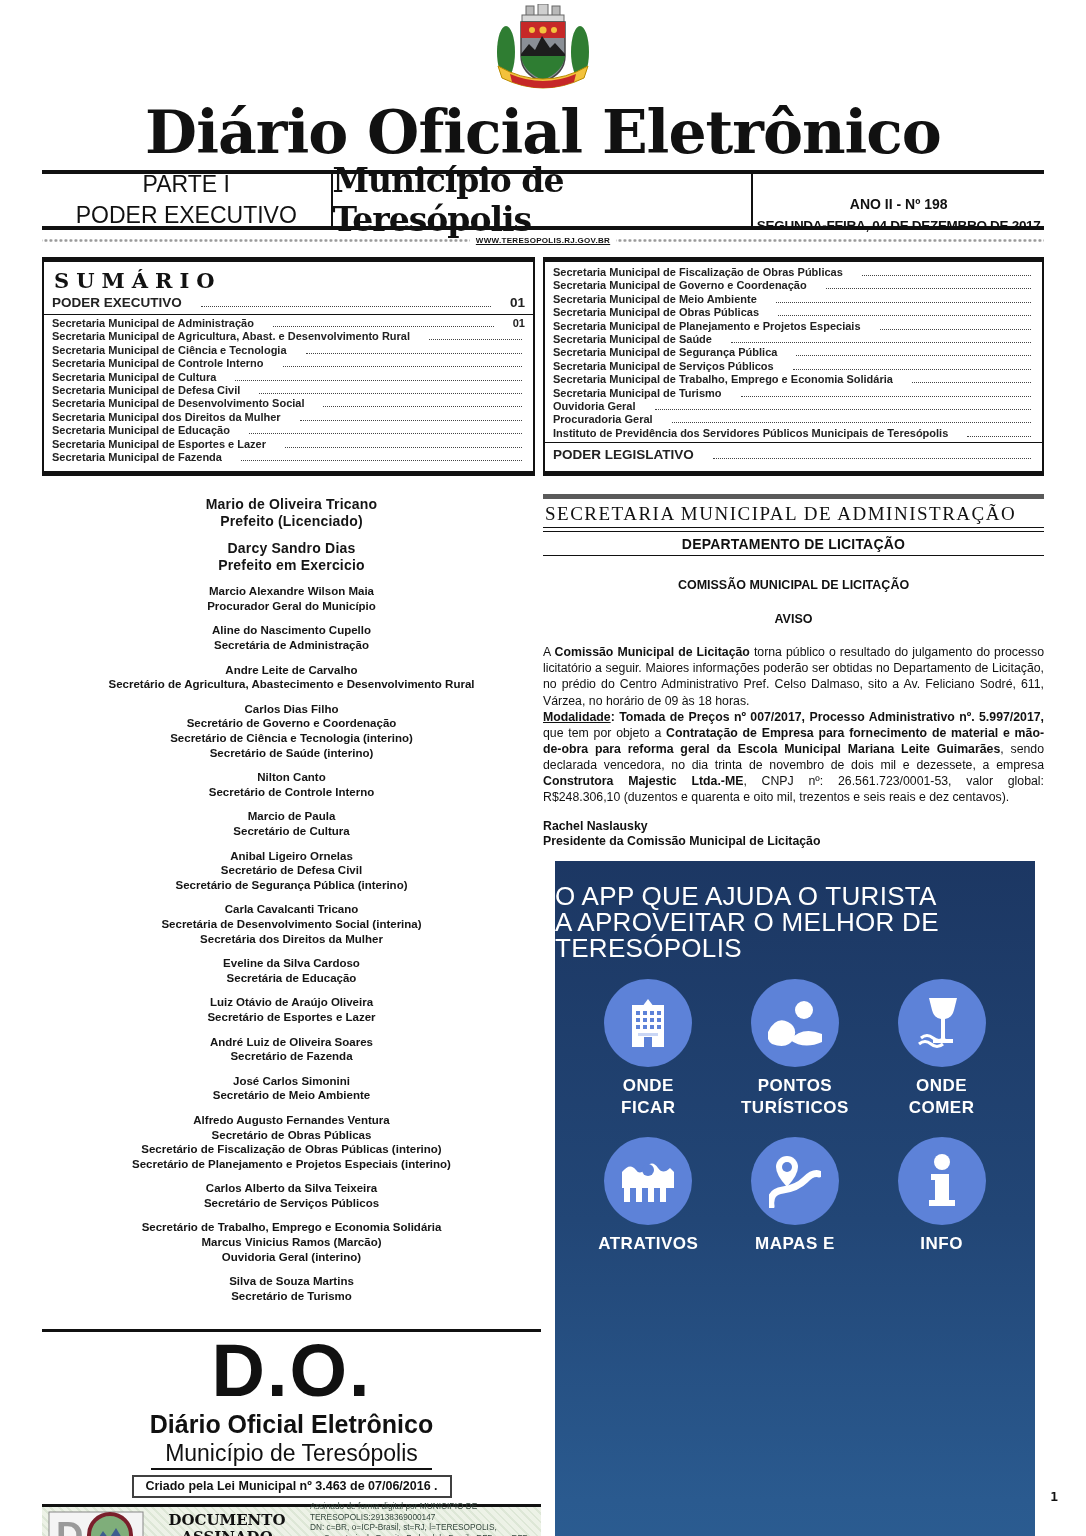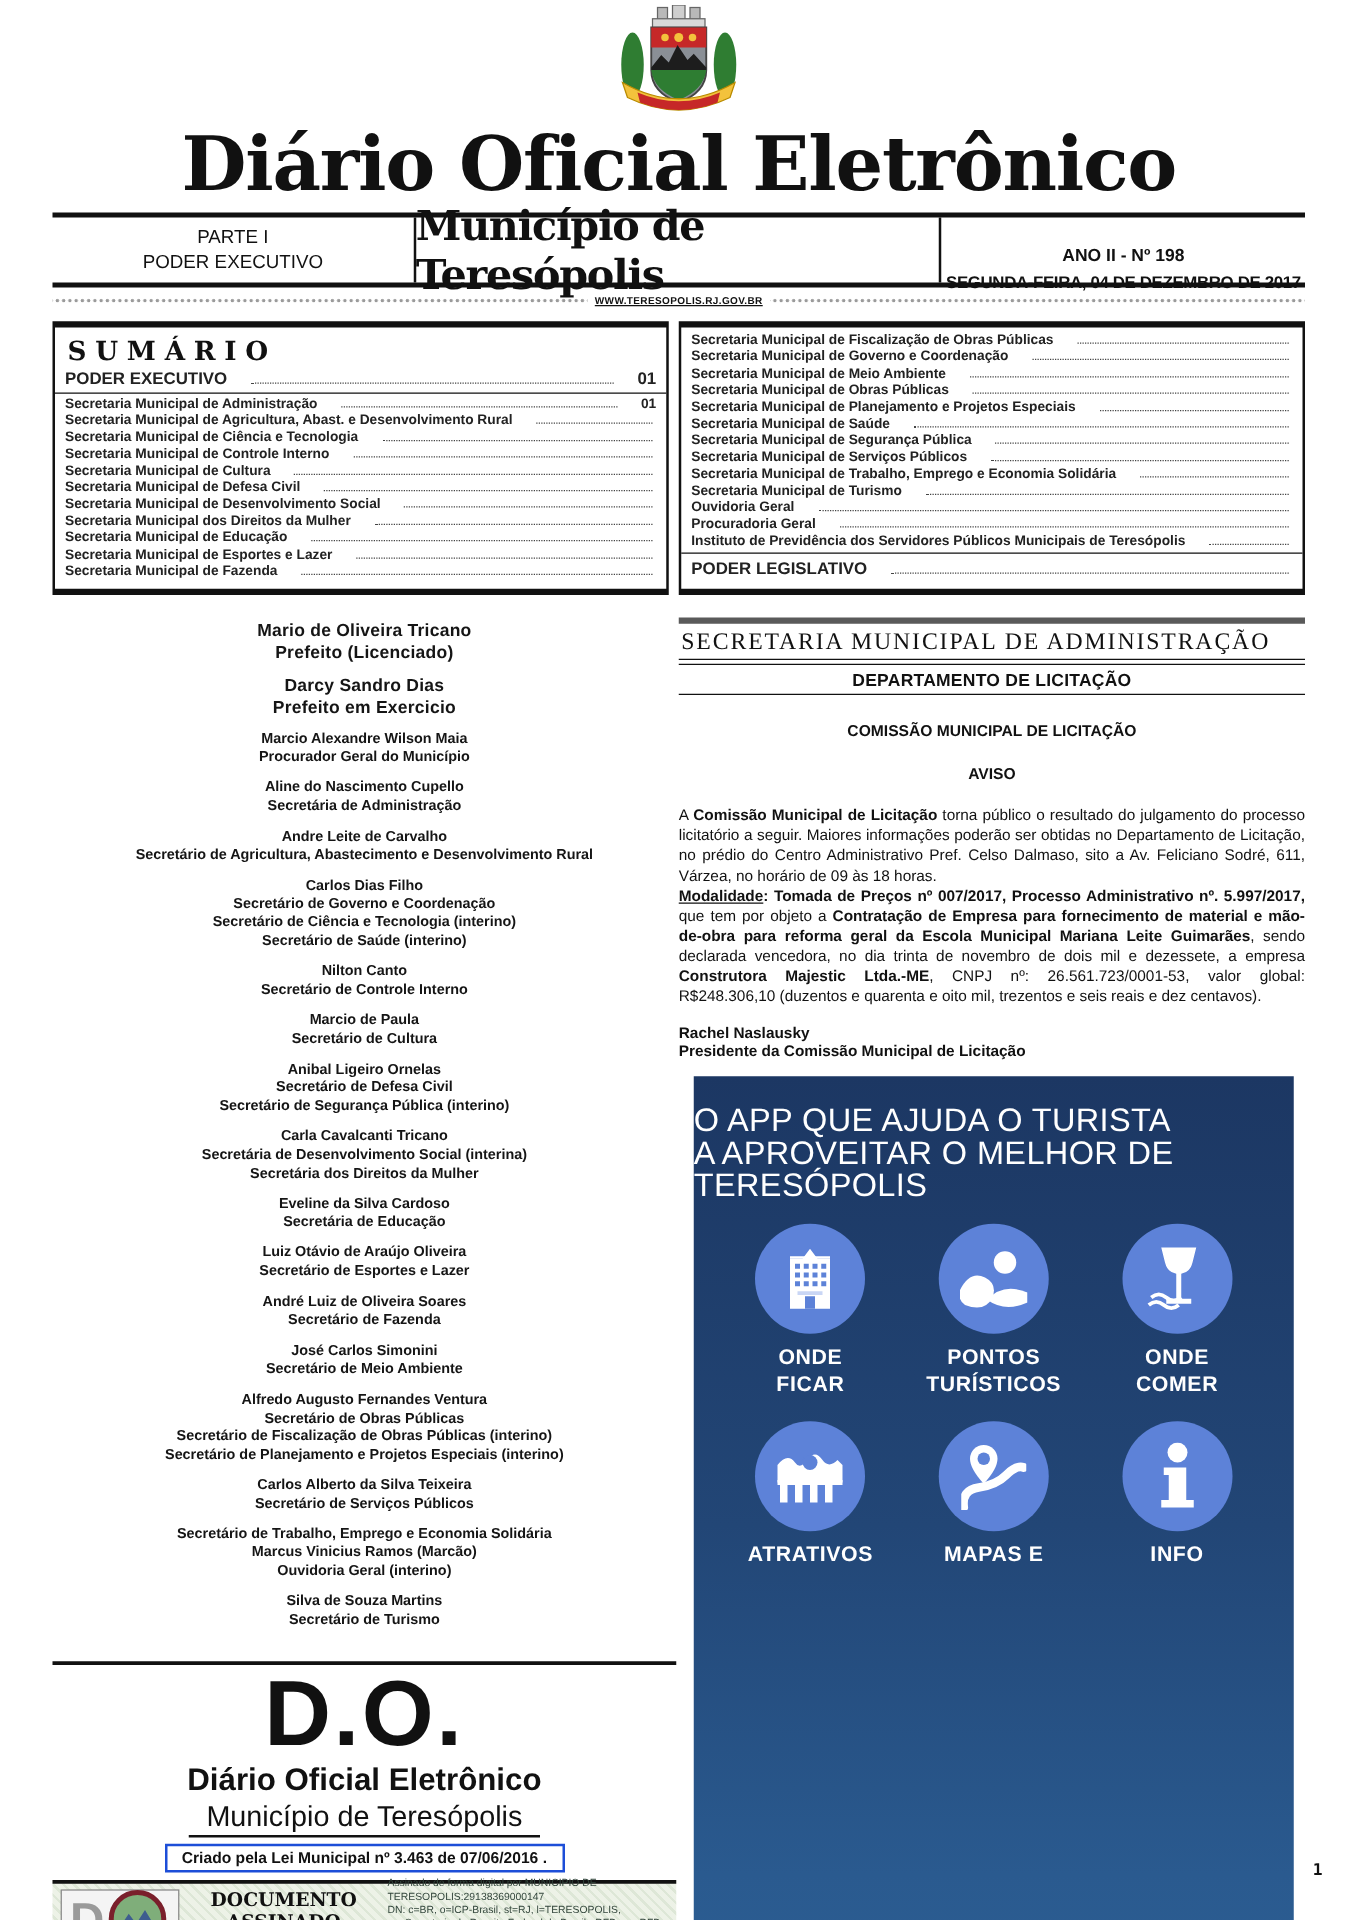--- a/index.html
+++ b/index.html
@@ -8,21 +8,21 @@
          font-family:"Liberation Sans", sans-serif; color:#111; }
   .content { padding:0 42px; }
 
   
   .crest-wrap { display:flex; justify-content:center; padding-top:4px; height:100px; }
   .masthead { text-align:center; font-family:"DejaVu Serif", serif; font-weight:bold;
               font-size:60px; letter-spacing:-1px; line-height:1.0; margin-top:2px; }
   .header-bar { display:flex; border-top:4px solid #111; border-bottom:4px solid #111;
                 margin-top:8px; height:60px; align-items:stretch; }
   .hb-left { width:29%; border-right:2px solid #111; display:flex; flex-direction:column;
-             justify-content:center; text-align:center; font-size:15px; line-height:1.35; }
+             justify-content:center; text-align:center; font-size:23px; line-height:1.35; }
   .hb-mid  { width:42%; border-right:2px solid #111; display:flex; align-items:center;
              justify-content:center; font-family:"DejaVu Serif", serif; font-weight:bold;
              font-size:33px; letter-spacing:-1px; }
   .hb-right{ width:29%; display:flex; flex-direction:column; justify-content:center;
              text-align:center; }
   .hb-right .l1 { font-weight:bold; font-size:14px; margin-bottom:6px;margin-top:28px; }
   .hb-right .l2 { font-weight:bold; font-size:13.5px; letter-spacing:-0.3px; }
   .url-line { display:flex; align-items:center; margin-top:5px; height:10px; }
   .url-deco { flex:1; height:7px;
               background-image:radial-gradient(circle, #9a9a9a 1.2px, transparent 1.6px);
@@ -56,21 +56,21 @@
   .official div { font-weight:bold; font-size:11.5px; line-height:14.6px; color:#151515; }
   .official.primary div { font-size:14px; line-height:17px; letter-spacing:0.2px; }
 
   
   .do-block { margin-top:26px; border-top:3px solid #111; text-align:center; padding-top:2px; }
   .do-abbr { font-size:74px; font-weight:900; letter-spacing:2px; line-height:1.0;
              font-family:"Liberation Sans", sans-serif; }
   .do-title { font-size:25px; font-weight:bold; margin-top:2px; }
   .do-sub { font-size:23px; display:inline-block; border-bottom:2px solid #111;
             padding:0 14px 1px 14px; margin-top:1px; }
-  .law-box { display:block; width:320px; margin:5px auto 0 auto; border:2px solid #1d4ed8;
+  .law-box { display:block; width:320px; margin:5px auto 0 auto; border:2px solid #404040;
              font-size:12.5px; font-weight:bold; padding:2px 4px 3px 4px; }
   .sig-strip { margin-top:6px; border-top:3px solid #111; background:#edf2e7;
                background-image:repeating-linear-gradient(45deg, rgba(150,180,140,0.18) 0 2px, transparent 2px 6px);
                display:flex; align-items:center; padding:4px 6px; height:64px; }
   .sig-logo { width:104px; height:54px; position:relative; flex:none; }
   .sig-label { font-family:"DejaVu Serif", serif; font-weight:bold; font-size:15px;
                line-height:17px; text-align:center; width:150px; flex:none; }
   .sig-cert { font-size:8.3px; line-height:10.5px; color:#33463c; white-space:pre-line;
               padding-left:8px; text-align:left; }
 

